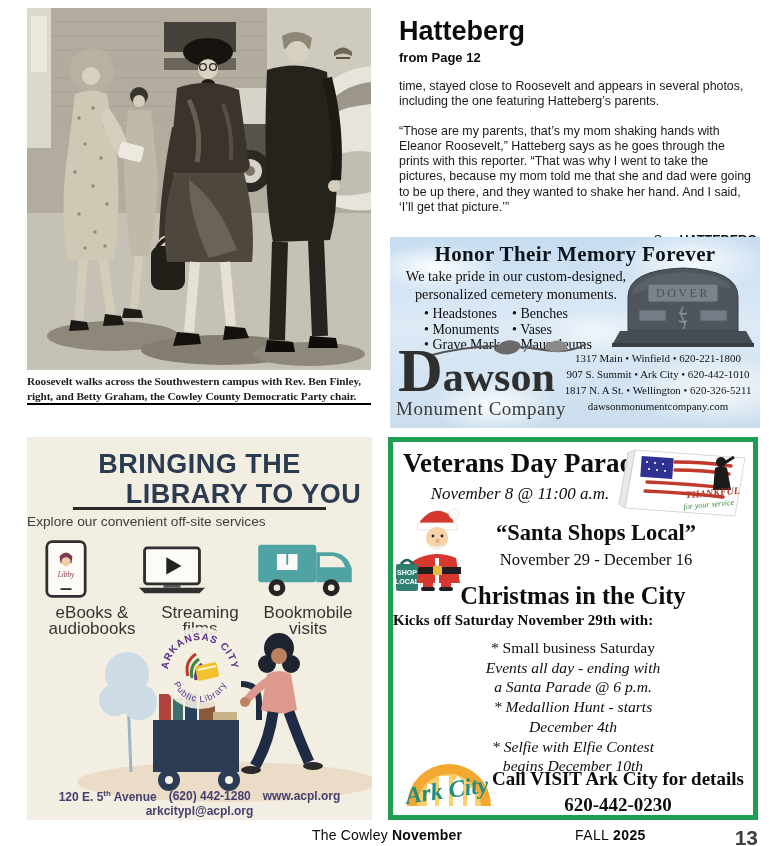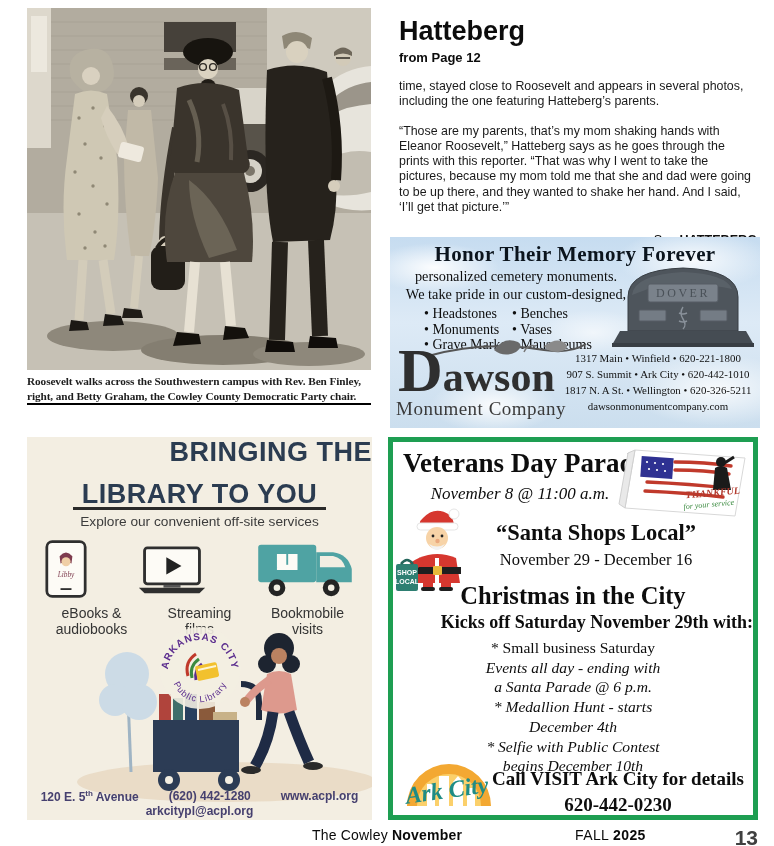--- a/index.html
+++ b/index.html
@@ -44,40 +44,40 @@
   .dawson-name::first-letter{font-size:62px;}
   .dawson-sub{font-size:19px;color:#3a3a3a;margin-top:-2px;letter-spacing:.5px;}
   .dawson-addr{position:absolute;right:4px;top:113px;width:196px;text-align:center;
       font-size:10.9px;line-height:16px;color:#101010;}
 
   
   .library{left:27px;top:437px;width:345px;height:383px;background:#f3eee2;overflow:hidden;}
   .lib-title{position:absolute;left:0;width:100%;text-align:center;font-weight:800;
       font-size:27px;letter-spacing:.5px;color:#2b3c51;}
   .lib-rule{position:absolute;left:46px;top:70px;width:253px;height:2.5px;background:#2a2a2a;}
-  .lib-sub{position:absolute;left:0;top:77px;width:100%;text-align:center;font-size:13.7px;color:#3c3c3c;}
+  .lib-sub{position:absolute;left:0;top:77px;width:100%;text-align:left;font-size:13.7px;color:#3c3c3c;}
   .lib-icons{position:absolute;left:18px;top:98px;width:309px;display:flex;justify-content:space-between;align-items:flex-end;height:64px;}
-  .lib-labels{position:absolute;left:10px;top:168px;width:325px;display:flex;justify-content:center;
-      text-align:center;font-size:14px;line-height:16px;color:#343434;}
+  .lib-labels{position:absolute;left:10px;top:168px;width:325px;display:flex;justify-content:flex-end;
+      text-align:center;font-size:17px;line-height:16px;color:#343434;}
   .lib-labels .cell{width:108px;}
   .lib-footer{position:absolute;left:0;top:352px;width:100%;text-align:center;
       font-size:12px;font-weight:bold;color:#46406f;}
-  .lib-footer .row{display:flex;justify-content:center;gap:30px;}
+  .lib-footer .row{display:flex;justify-content:center;gap:12px;}
   .lib-footer sup{font-size:8px;}
 
   
   .events{left:388px;top:437px;width:370px;height:383px;background:#fff;
       border:5px solid #1e9e52;box-sizing:border-box;font-family:"Liberation Serif",serif;color:#0d0d0d;}
   .ev-vdp{position:absolute;left:10px;top:6px;font-size:27px;font-weight:bold;}
   .ev-vdate{position:absolute;left:12px;top:42px;width:230px;text-align:center;
       font-size:17px;font-style:italic;}
   .ev-shops{position:absolute;left:70px;top:78px;width:266px;text-align:center;font-size:22.5px;font-weight:bold;}
   .ev-shopdate{position:absolute;left:70px;top:108px;width:266px;text-align:center;font-size:16.5px;}
   .ev-xmas{position:absolute;left:0;top:140px;width:100%;text-align:center;font-size:24.5px;font-weight:bold;}
-  .ev-kick{position:absolute;left:0;top:170px;width:100%;text-align:right;font-size:18px;font-weight:bold;}
+  .ev-kick{position:absolute;left:0;top:170px;width:100%;text-align:left;font-size:15px;font-weight:bold;}
   .ev-items{position:absolute;left:0;top:196px;width:100%;text-align:center;
       font-size:15.6px;line-height:19.7px;}
   .ev-items .it{font-style:italic;}
   .ev-items .rm{font-style:normal;}
   .ev-cta{position:absolute;left:92px;top:324px;width:266px;text-align:center;
       font-size:19px;font-weight:bold;line-height:26px;}
 
   
   .footer-pub{left:0;top:827px;width:100%;text-align:center;font-size:14px;color:#0a0a0a;letter-spacing:.2px;}
   .footer-season{left:575px;top:827px;font-size:14px;color:#0a0a0a;letter-spacing:.4px;}
@@ -200,22 +200,22 @@
     <p>“Those are my parents, that’s my mom shaking hands with Eleanor Roosevelt,” Hatteberg says as he goes through the prints with this reporter. “That was why I went to take the pictures, because my mom told me that she and dad were going to be up there, and they wanted to shake her hand. And I said, ‘I’ll get that picture.’”</p>
     <div class="cont">
       <div><span>See </span><span class="bold">HATTEBERG</span></div>
       <div class="pg">Page 14</div>
     </div>
   </div>
 
   <div class="abs dawson">
     <div class="headline">Honor Their Memory Forever</div>
     <div class="tagline">
+      <div>We take pride in our custom-designed,</div>
       <div>personalized cemetery monuments.</div>
-      <div>We take pride in our custom-designed,</div>
     </div>
     <div class="bullets">
       <div>• Headstones</div>
       <div>• Monuments</div>
       <div>• Grave Markers</div>
     </div>
     <div class="bullets bullets2">
       <div>• Benches</div>
       <div>• Vases</div>
       <div>• Mausoleums</div>
@@ -245,22 +245,22 @@
     </div>
     <div class="dawson-addr">
       <div>1317 Main • Winfield • 620-221-1800</div>
       <div>907 S. Summit • Ark City • 620-442-1010</div>
       <div>1817 N. A St. • Wellington • 620-326-5211</div>
       <div>dawsonmonumentcompany.com</div>
     </div>
   </div>
 
   <div class="abs library">
-    <div class="lib-title" style="top:0;text-align:right;">BRINGING THE</div>
-    <div class="lib-title" style="top:42px;">LIBRARY TO YOU</div>
+    <div class="lib-title" style="top:12px;">BRINGING THE</div>
+    <div class="lib-title" style="top:42px;margin-left:44px;">LIBRARY TO YOU</div>
     <div class="lib-rule"></div>
     <div class="lib-sub">Explore our convenient off-site services</div>
 
     <div class="lib-icons">
       <svg viewBox="0 0 46 64" width="42" height="60">
         <rect x="2" y="2" width="42" height="60" rx="6" fill="#fdfbf6" stroke="#2f2f2f" stroke-width="3"></rect>
         <path d="M16 18 q7 -8 14 0 l-1 8 q-6 -4 -12 0 z" fill="#7e3b4e"></path>
         <circle cx="23" cy="24" r="5" fill="#f0cfa6"></circle>
         <text x="23" y="41" text-anchor="middle" font-size="8" fill="#7e3b4e" font-family="Liberation Serif,serif" font-style="italic">Libby</text>
         <line x1="17" y1="54" x2="29" y2="54" stroke="#2f2f2f" stroke-width="2"></line>
@@ -419,21 +419,21 @@
     <div class="ev-shopdate">November 29 - December 16</div>
     <div class="ev-xmas">Christmas in the City</div>
     <div class="ev-kick">Kicks off Saturday November 29th with:</div>
 
     <div class="ev-items">
       <div class="rm">* Small business Saturday</div>
       <div class="it">Events all day - ending with</div>
       <div class="it">a Santa Parade @ 6 p.m.</div>
       <div class="it">* Medallion Hunt - starts</div>
       <div class="it">December 4th</div>
-      <div class="it">* Selfie with Public Contest</div>
+      <div class="it">* Selfie with Elfie Contest</div>
       <div class="it">begins December 10th</div>
     </div>
 
     <svg class="abs" style="left:8px;top:298px;" viewBox="0 0 95 78" width="95" height="78">
       <path d="M6 66 A42 42 0 0 1 90 66 Z" fill="#f3a832"></path>
       <path d="M16 66 A32 32 0 0 1 80 66 Z" fill="#fbd06b"></path>
       <g fill="#ffffff">
         <rect x="26" y="44" width="8" height="22"></rect>
         <rect x="38" y="36" width="10" height="30"></rect>
         <path d="M52 66 v-24 l5 -6 l5 6 v24 z"></path>

